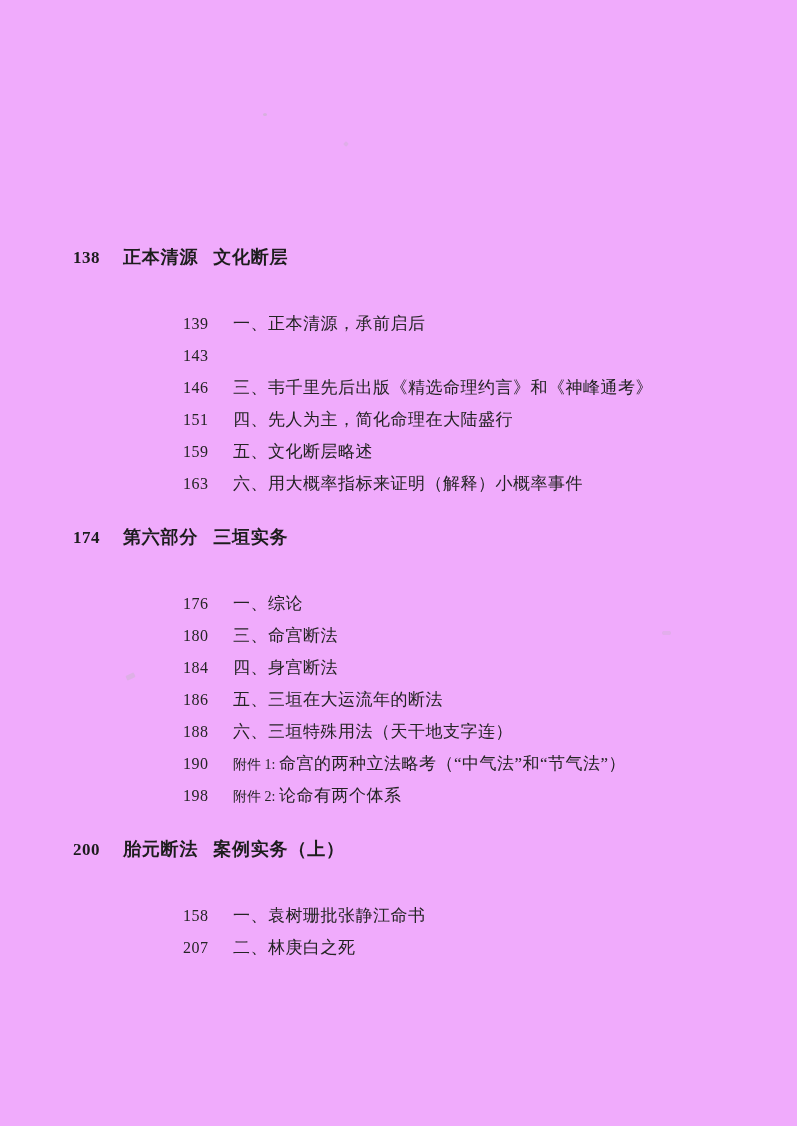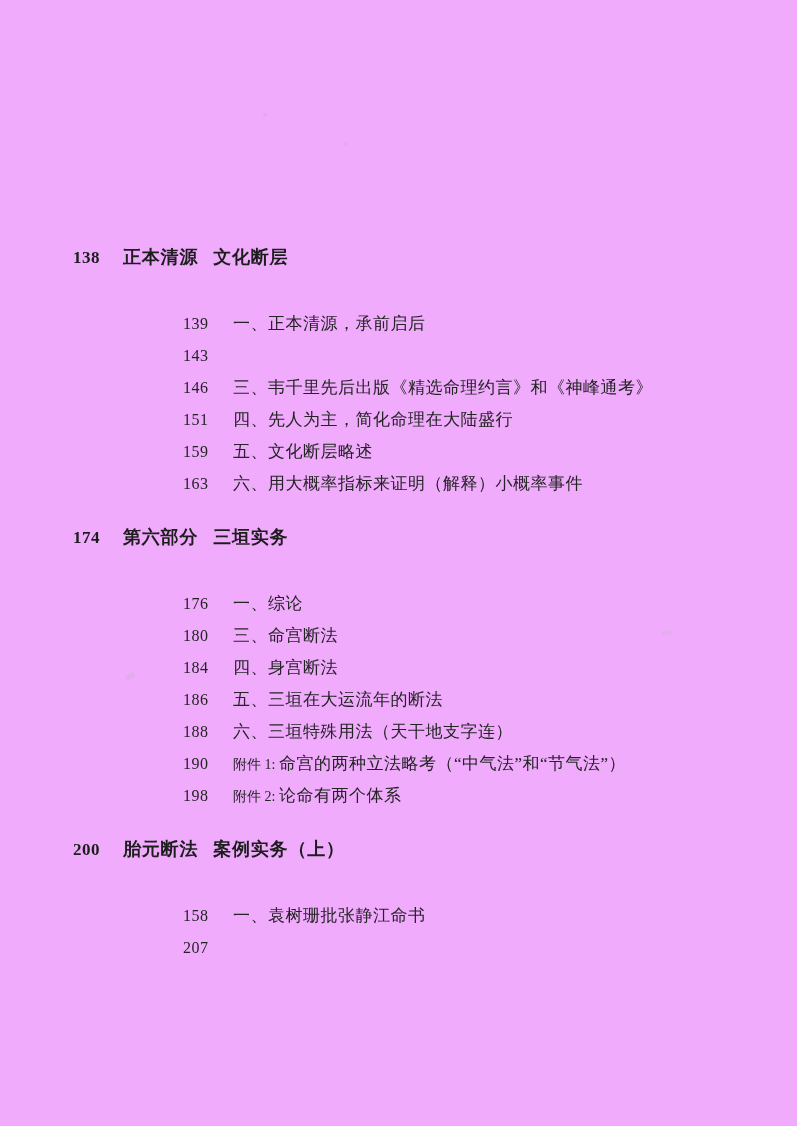--- a/index.html
+++ b/index.html
@@ -153,20 +153,21 @@
           <span class="sec-num">200</span>
           <span class="sec-label">胎元断法</span>
           <span class="sec-title">案例实务（上）</span>
         </div>
         <div class="toc-item">
           <span class="item-num">158</span>
           <span class="item-title">一、袁树珊批张静江命书</span>
         </div>
         <div class="toc-item">
           <span class="item-num">207</span>
+          <span class="item-title">二、林庚白之死</span>
         </div>
       </section>
     </div>
   <div class="speck speck-1"></div>
   <div class="speck speck-2"></div>
   <div class="speck speck-3"></div>
   <div class="speck speck-4"></div>
 </div>
 
 </body></html>

